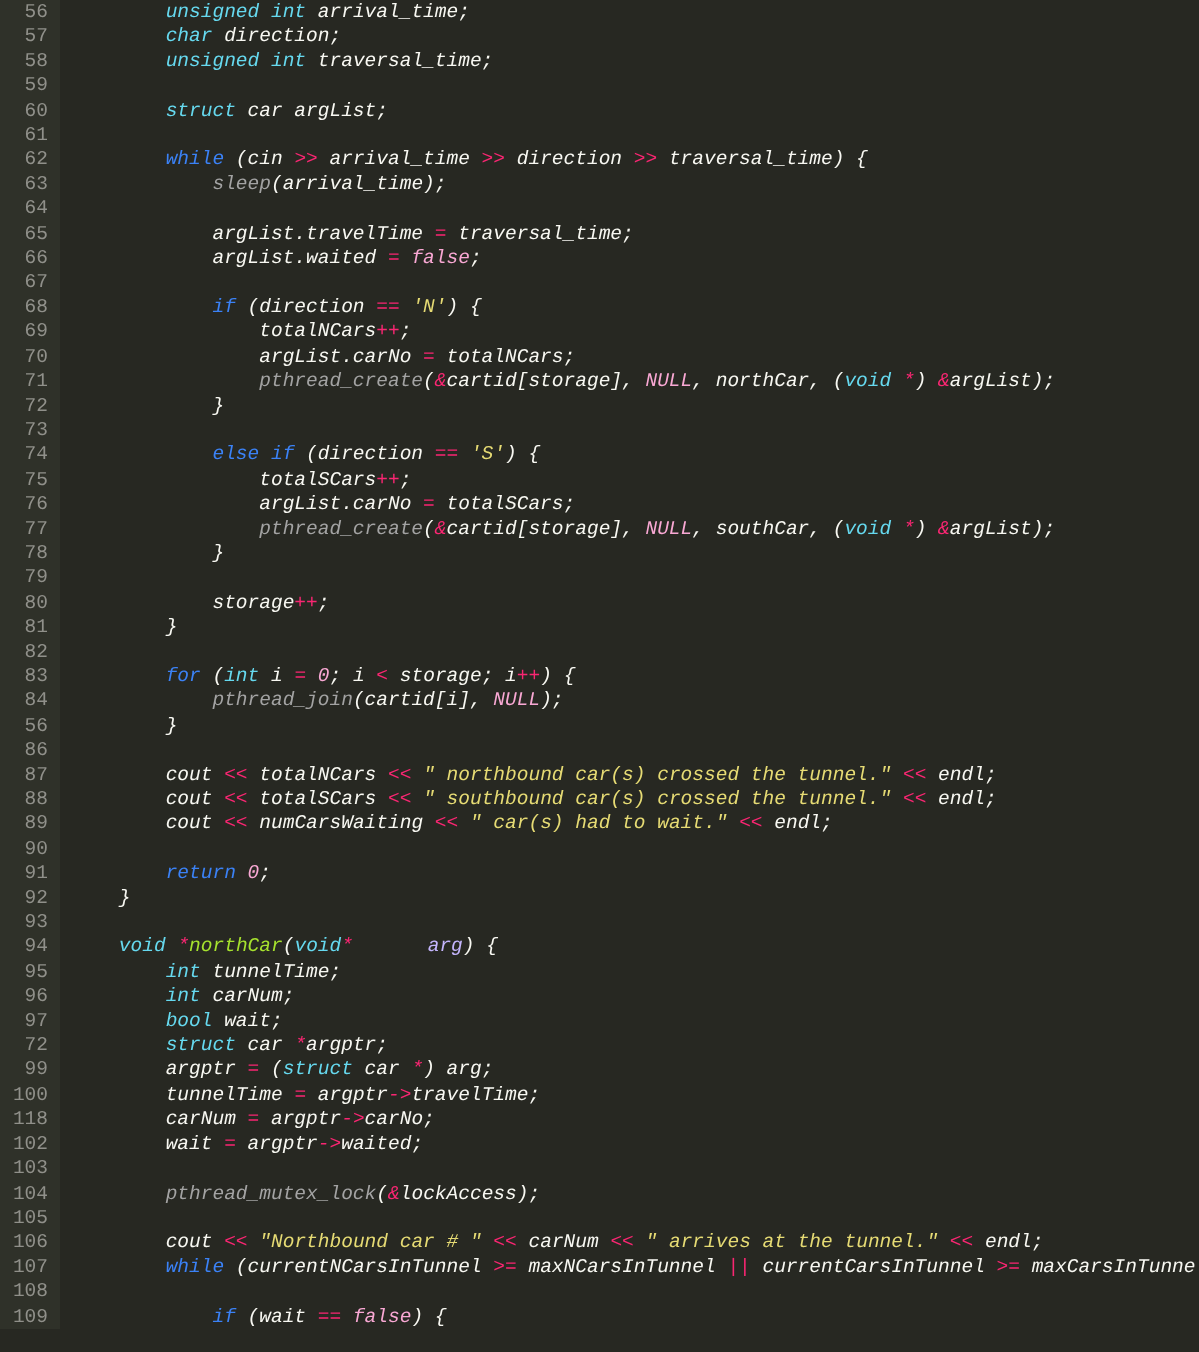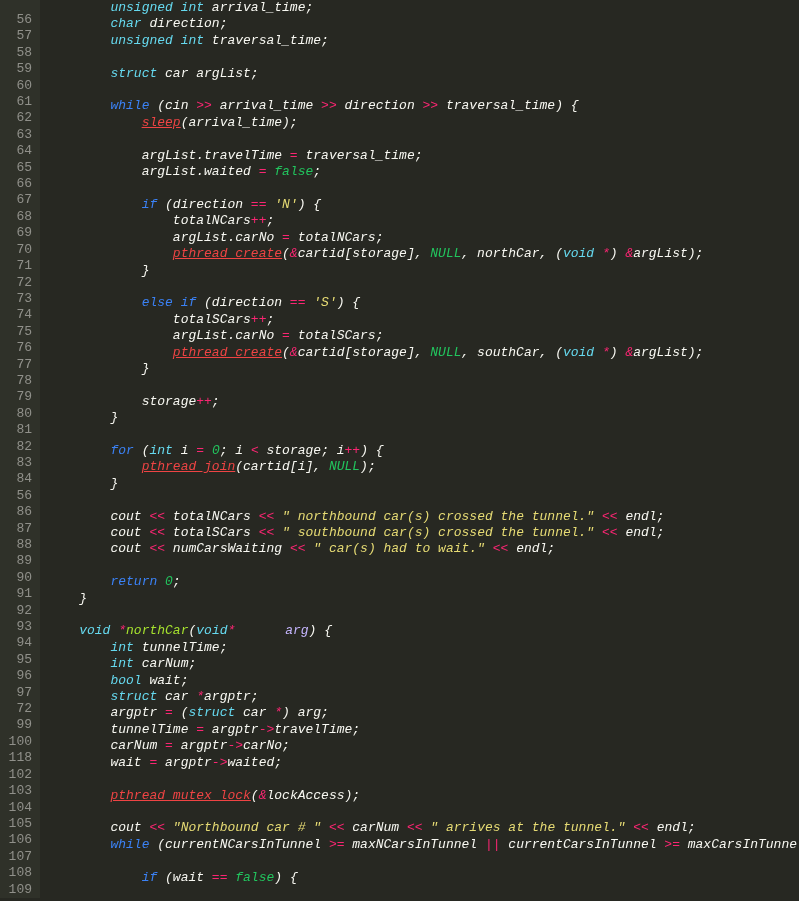--- a/index.html
+++ b/index.html
@@ -12,34 +12,34 @@
     width: 799px;
     height: 901px;
     overflow: hidden;
     font-style: italic;
   }
   .container { display: flex; }
   .gutter {
     background: #2f3129;
     color: #90908a;
     text-align: right;
-    padding: 12px 8px 0 8px;
+    padding: 0 8px 0 8px;
     user-select: none;
     min-width: 40px;
     font-style: normal;
   }
   .code {
     padding-left: 8px;
     white-space: pre;
   }
   .kw   { color: #3b82f6; }        
   .type { color: #66d9ef; font-style: italic; } 
   .str  { color: #e6db74; }        
-  .num  { color: #22c55e; }        
-  .func { color: #ef4444; text-decoration: underline; }        
+  .num  { color: #f9a8d4; }        
+  .func { color: #a3a3a3; }        
   .op   { color: #f92672; }        
   .fn   { color: #a6e22e; }        
   .plain{ color: #f8f8f2; }
   .param{ color: #c4b5fd; font-style: italic; margin-left: 42px; }
 </style>
 </head>
 <body>
 
 <div class="container">
   <div class="gutter" id="gutter">

